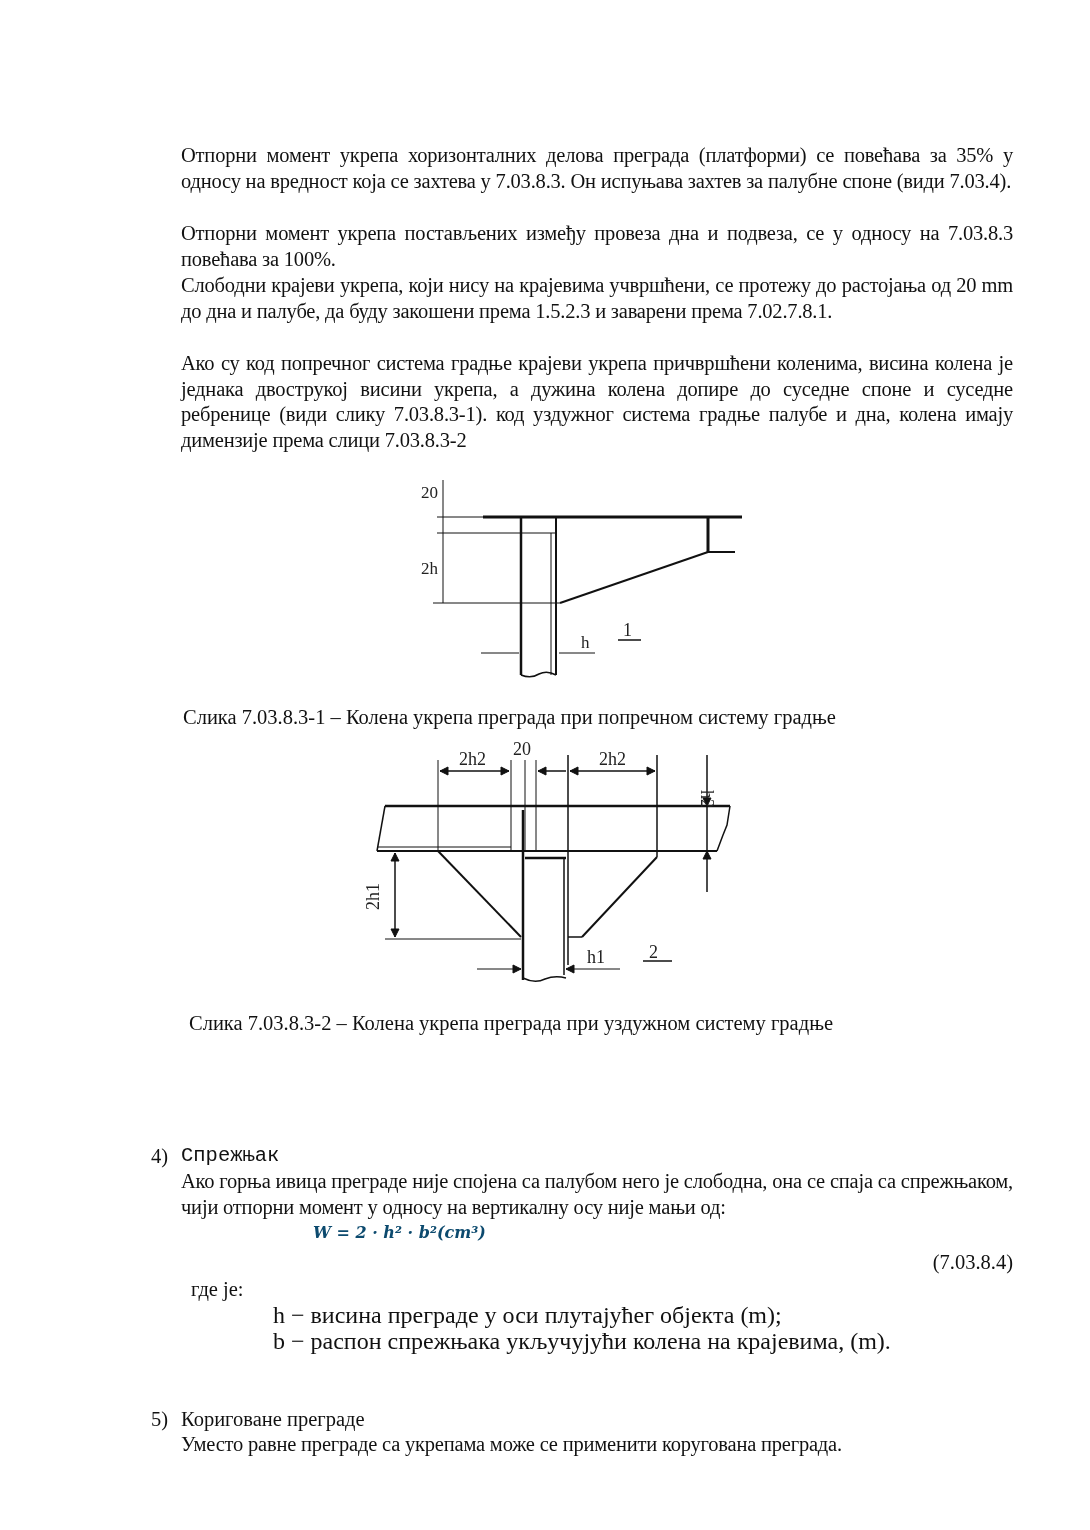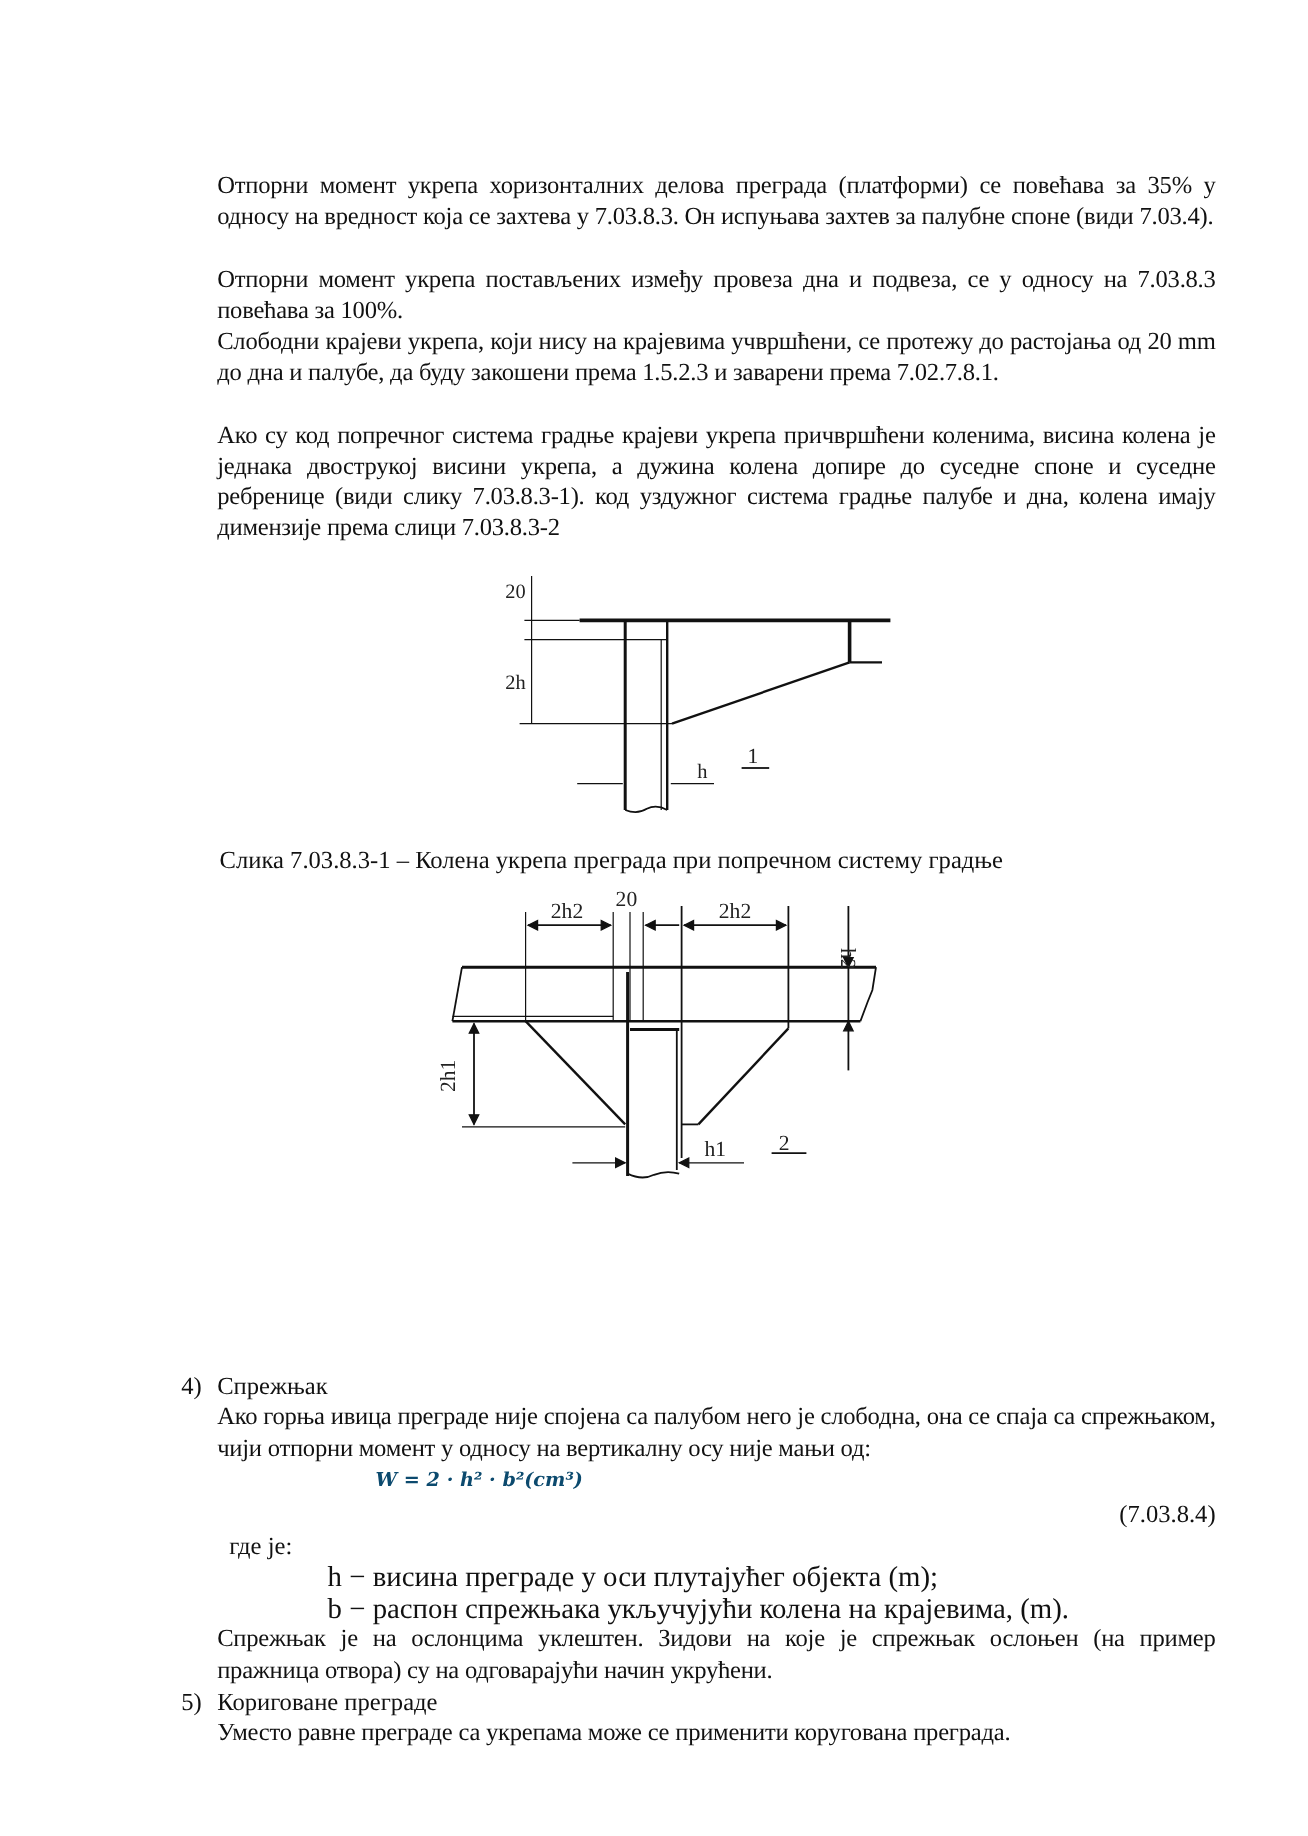--- a/index.html
+++ b/index.html
@@ -131,34 +131,34 @@
     </g>
     <text x="104" y="30" font-size="18">2h2</text>
     <text x="158" y="20" font-size="18">20</text>
     <text x="244" y="30" font-size="18">2h2</text>
     <text x="0" y="0" font-size="18" transform="translate(346,55) rotate(90)">h2</text>
     <text x="0" y="0" font-size="18" transform="translate(24,175) rotate(-90)">2h1</text>
     <text x="232" y="228" font-size="18">h1</text>
     <text x="294" y="223" font-size="18">2</text>
   </svg>
 
+  <p class="caption" style="left:174px; top:1010px;">Слика 7.03.8.3-2 – Колена укрепа преграда при уздужном систему градње</p>
 
 
   <p class="num" style="top:1143px;">4)</p>
-  <p class="heading" style="top:1143px;">Спрежњак</p>
+  <p class="heading" style="top:1143px;font-family:Liberation Mono, monospace;">Спрежњак</p>
 
   <p class="p" style="top:1169px;">Ако горња ивица преграде није спојена са палубом него је слободна, она се спаја са спрежњаком, чији отпорни момент у односу на вертикалну осу није мањи од:</p>
 
   <div class="formula">W = 2 · h² · b²(cm³)</div>
   <p class="eqnum">(7.03.8.4)</p>
 
   <p class="caption" style="left:176px; top:1276px;">где је:</p>
   <p class="def" style="top:1302px;">h − висина преграде у оси плутајућег објекта (m);</p>
   <p class="def" style="top:1328px;">b − распон спрежњака укључујући колена на крајевима, (m).</p>
 
-  <p class="p" style="top:1354px;">Спрежњак је на ослонцима уклештен. Зидови на које је спрежњак ослоњен (на пример пражница отвора) су на одговарајући начин укрућени.</p>
 
   <p class="num" style="top:1406px;">5)</p>
   <p class="heading" style="top:1406px;">Кориговане преграде</p>
 
   <p class="p last-left" style="top:1432px;">Уместо равне преграде са укрепама може се применити коругована преграда.</p>
 
 </div>
 
 </body></html>

